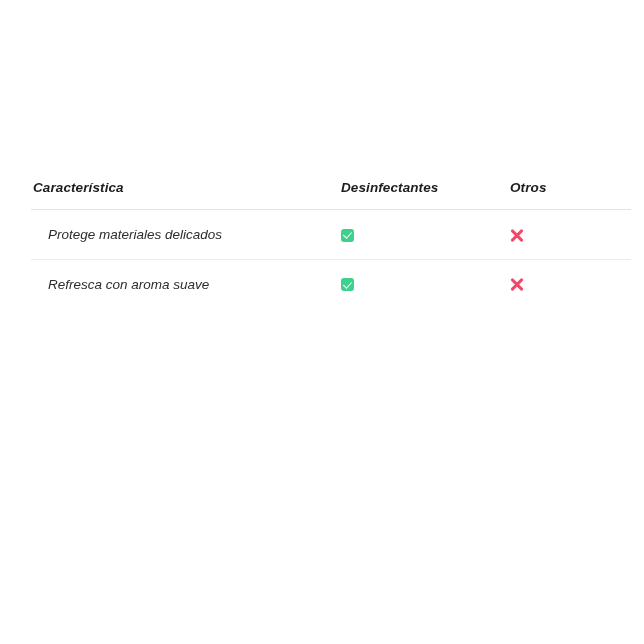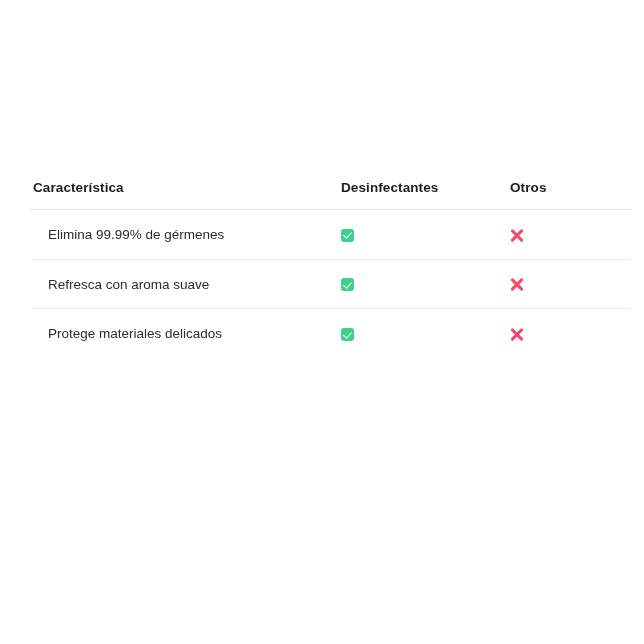--- a/index.html
+++ b/index.html
@@ -25,20 +25,21 @@
     position: absolute;
     left: 31px;
     top: 180px;
     width: 600px;
   }
 
   table.compare {
     width: 600px;
     border-collapse: collapse;
     table-layout: fixed;
+    font-style: italic;
   }
 
   table.compare col.c-feature { width: 306px; }
   table.compare col.c-yes     { width: 170px; }
   table.compare col.c-no      { width: 124px; }
 
   thead th {
     text-align: left;
     font-size: 13.5px;
     font-weight: bold;
@@ -134,42 +135,33 @@
       </colgroup>
       <thead>
         <tr>
           <th class="col-feature">Característica</th>
           <th class="col-yes">Desinfectantes</th>
           <th class="col-no">Otros</th>
         </tr>
       </thead>
       <tbody>
         <tr>
-          <td class="feature">Elimina 99.99% de gérmenes</td>
+          <td class="feature">Protege materiales delicados</td>
           <td class="mark">
             <span class="check-box"></span>
           </td>
           <td class="mark">
             <span class="cross"></span>
           </td>
         </tr>
         <tr>
           <td class="feature">Refresca con aroma suave</td>
           <td class="mark">
             <span class="check-box"></span>
           </td>
           <td class="mark">
             <span class="cross"></span>
           </td>
         </tr>
-        <tr>
-          <td class="feature">Protege materiales delicados</td>
-          <td class="mark">
-            <span class="check-box"></span>
-          </td>
-          <td class="mark">
-            <span class="cross"></span>
-          </td>
-        </tr>
       </tbody>
     </table>
   </div>
 </div>
 
 </body></html>

